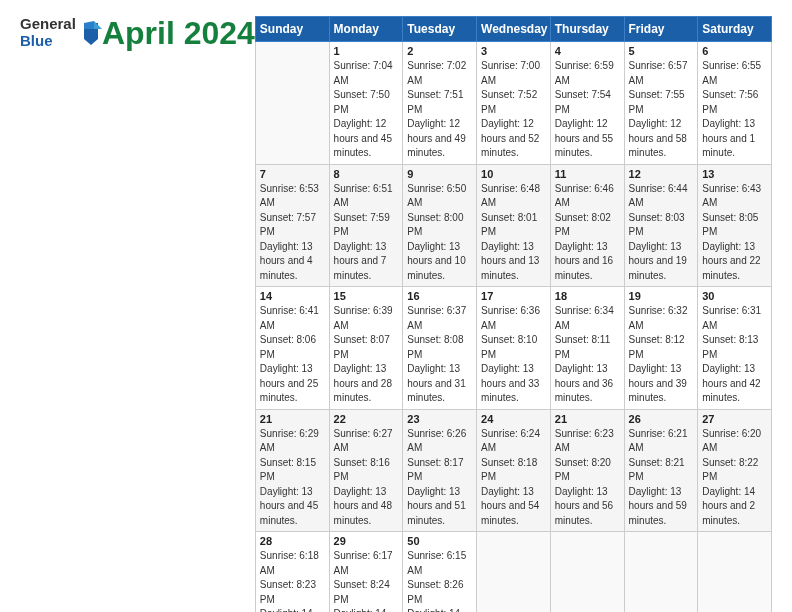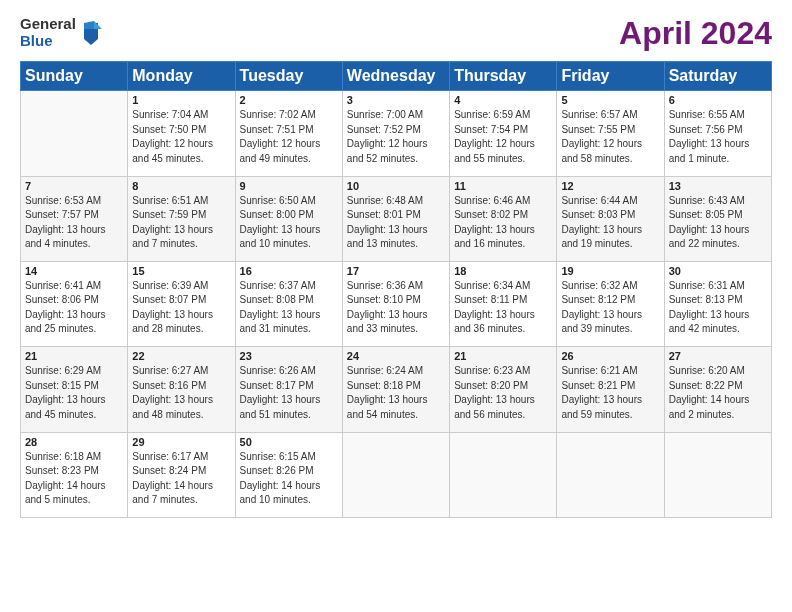--- a/index.html
+++ b/index.html
@@ -8,21 +8,20 @@
       background: #fff;
       width: 792px;
       height: 612px;
       overflow: hidden;
     }
     .page {
       width: 792px;
       height: 528px;
       padding: 16px 20px 10px 20px;
       display: flex;
-      flex-direction: column;
       border-radius: 25px;
     }
     .header {
       display: flex;
       justify-content: space-between;
       align-items: flex-start;
       margin-bottom: 10px;
     }
     .logo {
       display: flex;
@@ -48,38 +47,38 @@
       width: 22px;
       height: 28px;
       margin-left: 2px;
     }
     .title-block {
       text-align: right;
     }
     .month-title {
       font-size: 32px;
       font-weight: bold;
-      color: #701a75;
+      color: #15803d;
       line-height: 1.1;
     }
     .location {
       font-size: 15px;
       color: #333;
     }
     .calendar {
       flex: 1;
       border: 1px solid #ccc;
       border-collapse: collapse;
       width: 100%;
       table-layout: fixed;
     }
     .calendar th {
       background: #1a5fa8;
       color: #fff;
-      font-size: 16px;
+      font-size: 12px;
       font-weight: bold;
       padding: 5px 4px;
       border: 1px solid #3a7fc8;
       text-align: left;
     }
     .calendar td {
       border: 1px solid #ccc;
       vertical-align: top;
       padding: 3px 4px;
       font-size: 9.5px;

